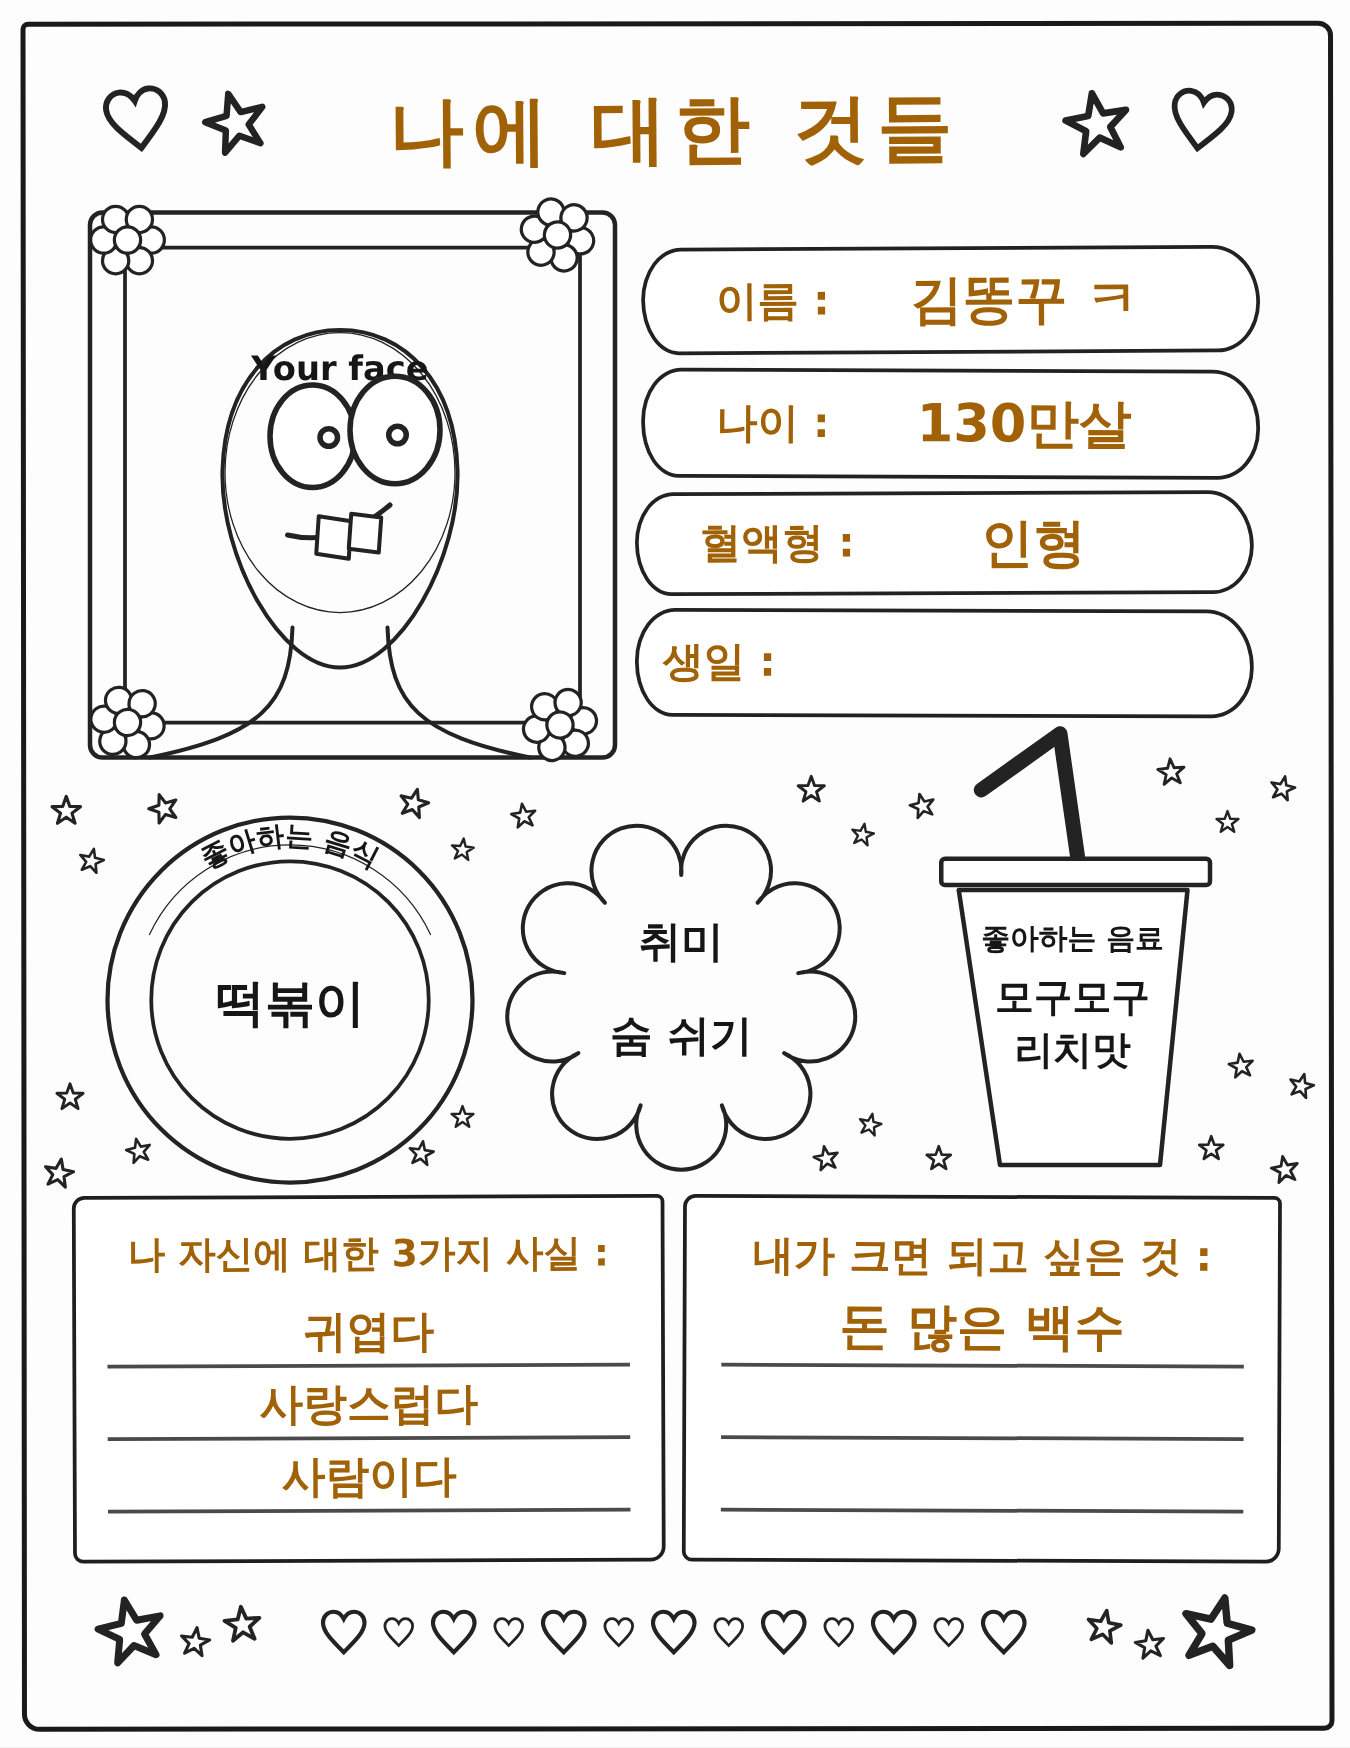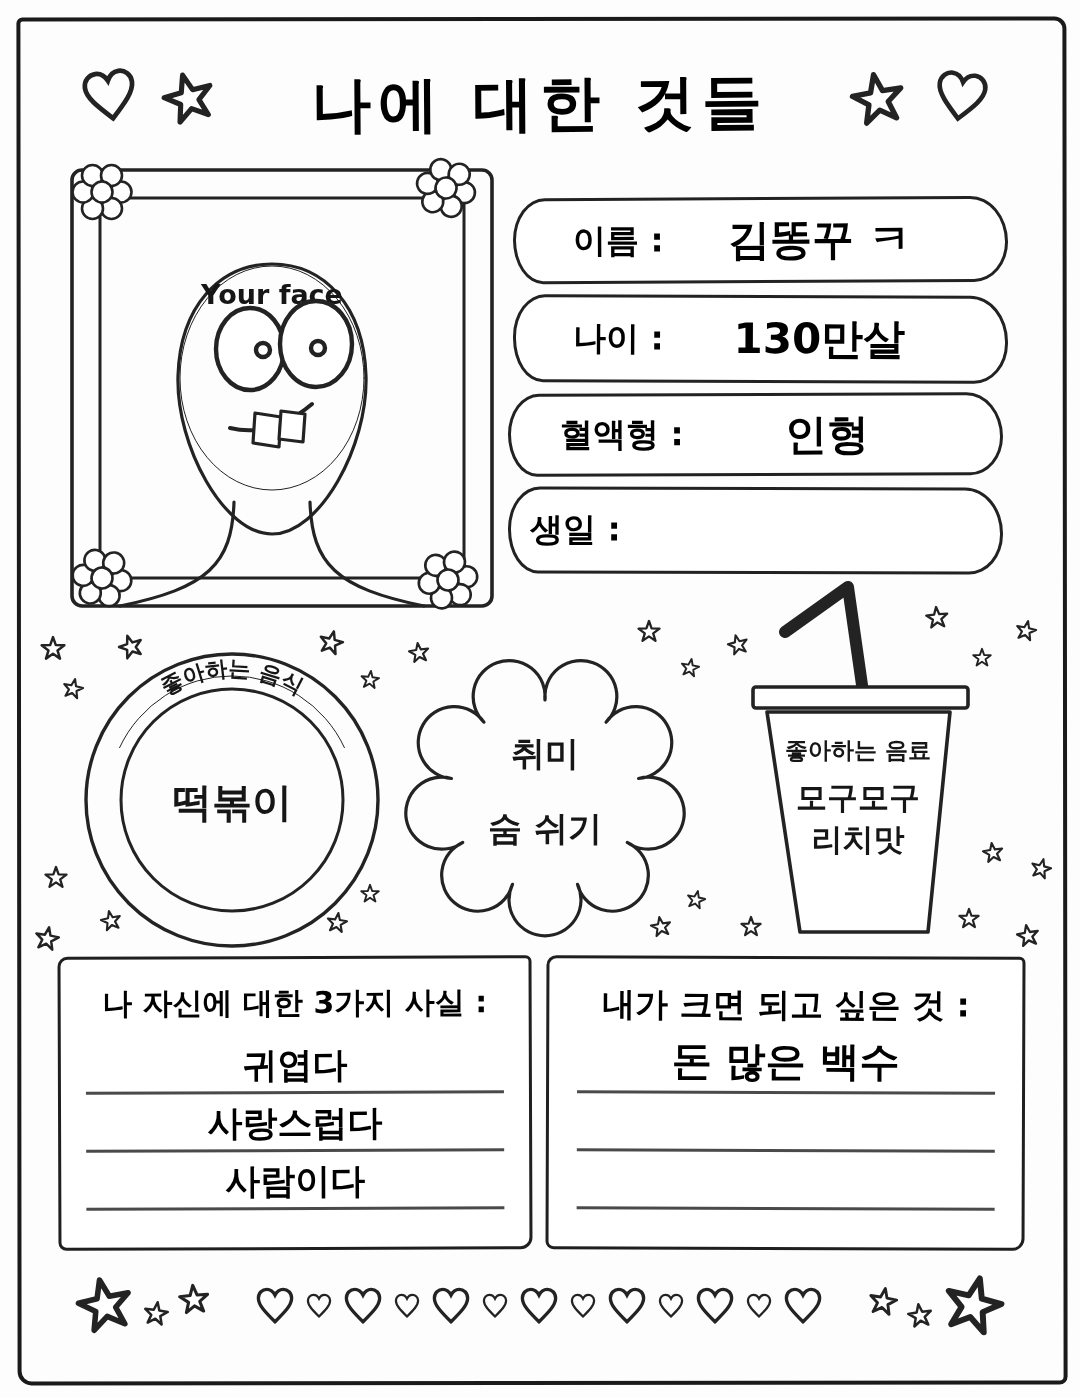--- a/index.html
+++ b/index.html
@@ -1,18 +1,18 @@
 <!DOCTYPE html>
 <html><head>
 <meta charset="utf-8">
 <style>
   html,body{margin:0;padding:0;background:#e8e8e8;}
   .page{
     position:relative;width:1080px;height:1398px;background:#fdfdfd;
-    font-family:"DejaVu Sans","Liberation Sans",sans-serif;color:#000000;
+    font-family:"DejaVu Sans","Liberation Sans",sans-serif;color:#a16207;
     overflow:hidden;margin:0 auto;
   }
   .abs{position:absolute;}
   .page-border{
     position:absolute;left:17px;top:17px;width:1042px;height:1360px;
     border:4px solid #1a1a1a;border-radius:6px 12px 8px 14px;
     transform:rotate(-0.05deg);
   }
   
   .title{

